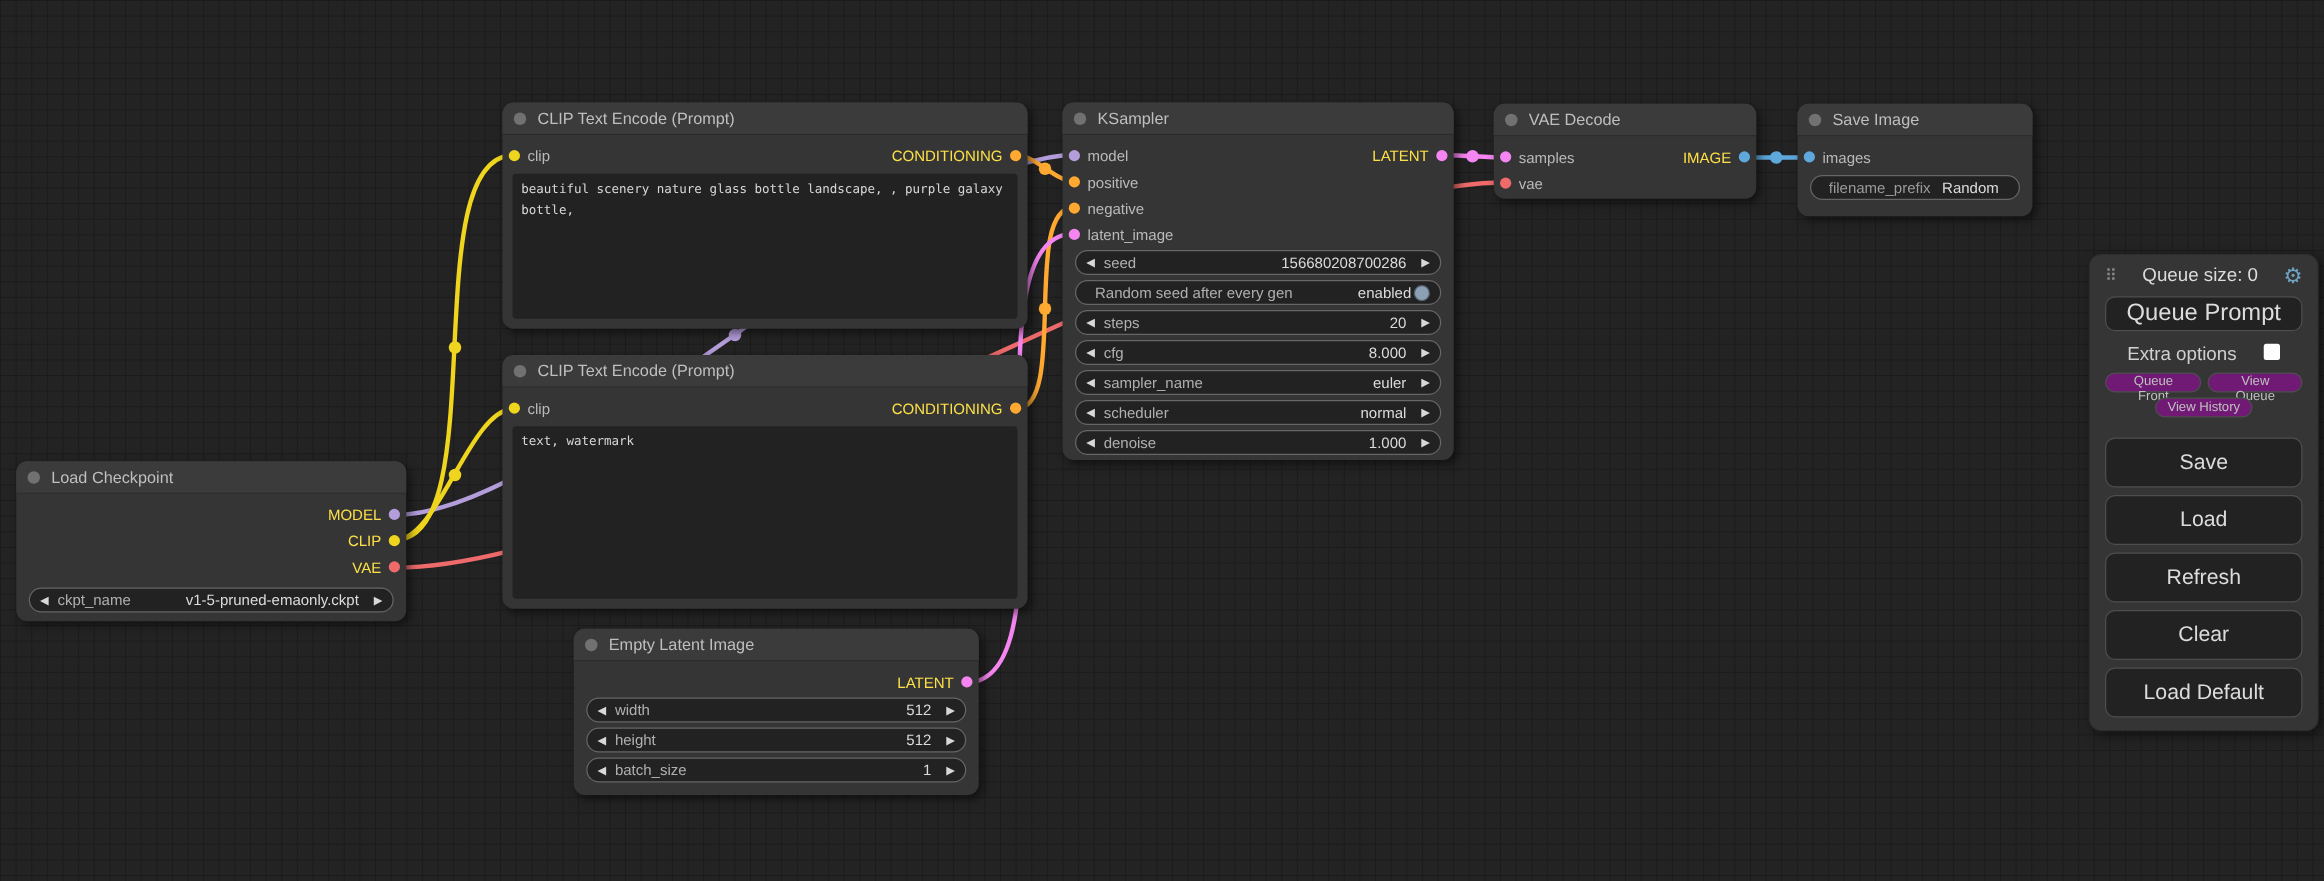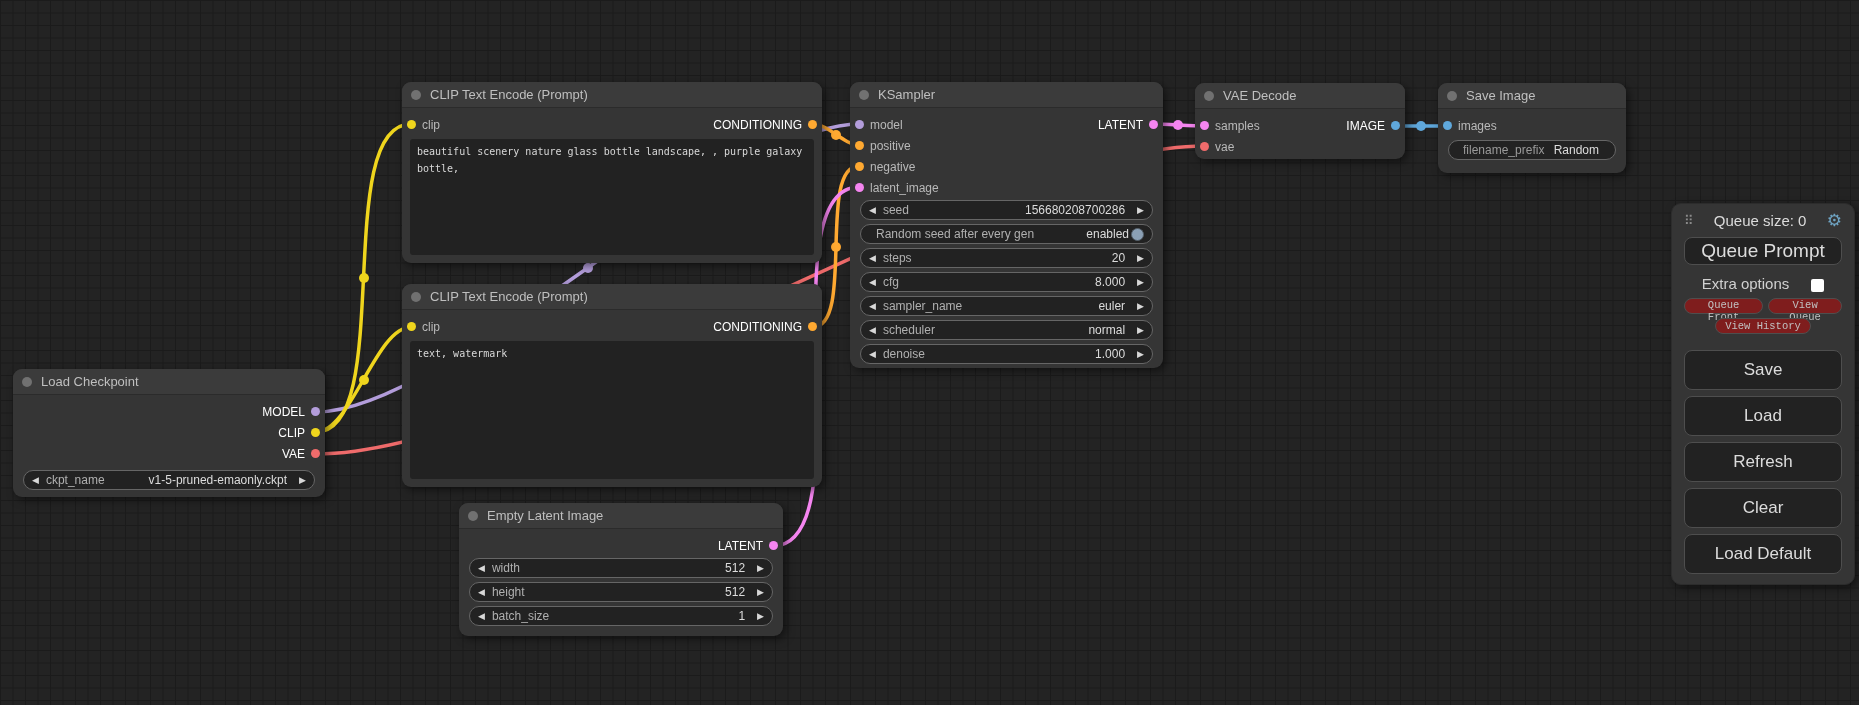--- a/index.html
+++ b/index.html
@@ -26,21 +26,21 @@
   .node-title {
     height:26px; flex:0 0 26px; background:#3b3b3b;
     border-radius:9px 9px 0 0; border-bottom:1px solid #2b2b2b;
     display:flex; align-items:center; gap:9px; padding-left:9px;
     font-size:13px; color:#bfbfbf; white-space:nowrap;
   }
   .title-dot { width:10px; height:10px; border-radius:50%; background:#717171; flex:0 0 10px; }
   .node-body { flex:1; display:flex; flex-direction:column; padding-top:6px; }
   .slot-row { height:21px; flex:0 0 21px; display:flex; align-items:center; justify-content:space-between; padding:0 5px; }
   .slot { display:flex; align-items:center; gap:6px; font-size:12px; color:#b9b9b9; white-space:nowrap; }
-  .slot.out { margin-left:auto; color:#ffffff;align-items:center; }
+  .slot.out { margin-left:auto; color:#fde047;align-items:center; }
   .sdot { width:9px; height:9px; border-radius:50%; flex:0 0 9px; }
   .dc-model{background:#B39DDB} .dc-clip{background:#EFD51D} .dc-vae{background:#EF6B6B}
   .dc-cond{background:#FFA931} .dc-latent{background:#F585F0} .dc-image{background:#5FA8DC}
 
   .widgets { padding:0 10px; }
   .widget {
     height:20px; margin-bottom:4px; background:#222; border:1px solid #666;
     border-radius:10px; display:flex; align-items:center; padding:0 8px;
     font-size:12px; color:#b0b0b0; white-space:nowrap; cursor:default;
   }
@@ -76,27 +76,27 @@
   .qp-header { display:flex; align-items:center; margin-bottom:8px; }
   .qp-handle { color:#8a8a8a; font-size:13px; cursor:grab; }
   .qp-size { flex:1; text-align:center; font-size:15px; color:#dcdcdc; }
   .qp-gear { color:#6EA3C2; font-size:17px; line-height:1; cursor:pointer; }
   .qp-btn {
     display:block; width:100%; background:#222; border:1px solid #4e4e4e;
     border-radius:8px; color:#dcdcdc; text-align:center; cursor:pointer;
     font-family:"Liberation Sans", sans-serif;
   }
   #qp-queue-btn { height:28px; font-size:19px; margin-bottom:10px; }
-  .qp-extra { display:flex; align-items:flex-end; justify-content:center; gap:22px; font-size:15px; color:#d0d0d0; margin-bottom:6px; }
+  .qp-extra { display:flex; align-items:flex-start; justify-content:center; gap:22px; font-size:15px; color:#d0d0d0; margin-bottom:6px; }
   .qp-extra input { appearance:none; width:13px; height:13px; background:#fff; border-radius:2px; cursor:pointer; }
   .qp-small-row { display:flex; justify-content:center; gap:5px; margin-bottom:4px; }
   .qp-small {
-    height:16px; font-size:10.5px; color:#c0c0c0; background:#7f1d1d;
+    height:16px; font-size:10.5px; color:#c0c0c0; background:#701a75;
     border:1px solid #4e4e4e; border-radius:8px; padding:0 9px; cursor:pointer;
-    font-family:Liberation Mono, monospace;
+    font-family:Liberation Sans, sans-serif;
   }
   .qp-history-row { display:flex; justify-content:center; margin-bottom:16px; }
   .qp-big { height:40px; font-size:17px; margin-bottom:6px; }
   .qp-big:last-child { margin-bottom:0; }
 </style>
 </head>
 <body>
 
 <svg id="wires" width="1859" height="705">
   <path d="M316,412 C450,412 725,124 859,124" stroke="#B39DDB"></path>

